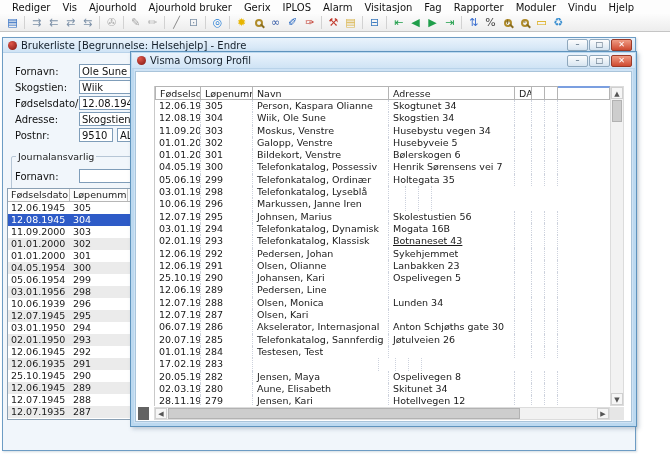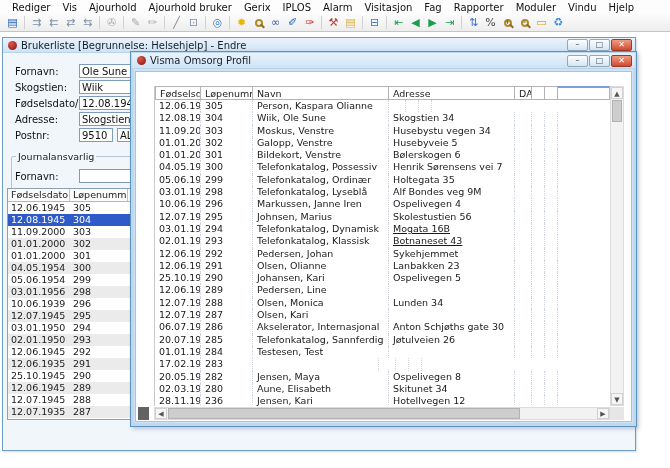--- a/index.html
+++ b/index.html
@@ -318,20 +318,21 @@
             <span class="hc" style="width: 17px;">DA</span>
             <span class="hc" style="width: 13px;"></span>
             <span class="hc" style="width: 13px;"></span>
             <span class="hc filler"></span>
           </div>
         <div id="fgt-body">
             <div class="fgt-row">
               <span class="c" style="width: 46px;">12.06.1945</span>
               <span class="c" style="width: 52px;">305</span>
               <span class="c" style="width: 136px;">Person, Kaspara Olianne</span>
+              <span class="c" style="width: 126px;">Skogtunet 34</span>
               <span class="c" style="width: 17px;"></span>
               <span class="c" style="width: 13px;"></span>
               <span class="c" style="width: 13px;"></span>
             </div>
             <div class="fgt-row">
               <span class="c" style="width: 46px;">12.08.1945</span>
               <span class="c" style="width: 52px;">304</span>
               <span class="c" style="width: 136px;">Wiik, Ole Sune</span>
               <span class="c" style="width: 126px;">Skogstien 34</span>
               <span class="c" style="width: 17px;"></span>
@@ -380,48 +381,46 @@
               <span class="c" style="width: 136px;">Telefonkatalog, Ordinær</span>
               <span class="c" style="width: 126px;">Holtegata 35</span>
               <span class="c" style="width: 17px;"></span>
               <span class="c" style="width: 13px;"></span>
               <span class="c" style="width: 13px;"></span>
             </div>
             <div class="fgt-row">
               <span class="c" style="width: 46px;">03.01.1956</span>
               <span class="c" style="width: 52px;">298</span>
               <span class="c" style="width: 136px;">Telefonkatalog, Lyseblå</span>
-              <span class="c" style="width: 126px;">Alf Bondes veg 9M</span>
               <span class="c" style="width: 17px;"></span>
               <span class="c" style="width: 13px;"></span>
               <span class="c" style="width: 13px;"></span>
             </div>
             <div class="fgt-row">
               <span class="c" style="width: 46px;">10.06.1939</span>
               <span class="c" style="width: 52px;">296</span>
               <span class="c" style="width: 136px;">Markussen, Janne Iren</span>
-              <span class="c" style="width: 126px;">Ospelivegen 4</span>
               <span class="c" style="width: 17px;"></span>
               <span class="c" style="width: 13px;"></span>
               <span class="c" style="width: 13px;"></span>
             </div>
             <div class="fgt-row">
               <span class="c" style="width: 46px;">12.07.1945</span>
               <span class="c" style="width: 52px;">295</span>
               <span class="c" style="width: 136px;">Johnsen, Marius</span>
               <span class="c" style="width: 126px;">Skolestustien 56</span>
               <span class="c" style="width: 17px;"></span>
               <span class="c" style="width: 13px;"></span>
               <span class="c" style="width: 13px;"></span>
             </div>
             <div class="fgt-row">
               <span class="c" style="width: 46px;">03.01.1950</span>
               <span class="c" style="width: 52px;">294</span>
               <span class="c" style="width: 136px;">Telefonkatalog, Dynamisk</span>
-              <span class="c" style="width: 126px; text-decoration: underline;">Mogata 16B</span>
+              <span class="c" style="width: 126px;">Mogata 16B</span>
               <span class="c" style="width: 17px;"></span>
               <span class="c" style="width: 13px;"></span>
               <span class="c" style="width: 13px;"></span>
             </div>
             <div class="fgt-row">
               <span class="c" style="width: 46px;">02.01.1950</span>
               <span class="c" style="width: 52px;">293</span>
               <span class="c" style="width: 136px;">Telefonkatalog, Klassisk</span>
               <span class="c" style="width: 126px; text-decoration: underline;">Botnaneset 43</span>
               <span class="c" style="width: 17px;"></span>
@@ -530,21 +529,21 @@
               <span class="c" style="width: 46px;">02.03.1942</span>
               <span class="c" style="width: 52px;">280</span>
               <span class="c" style="width: 136px;">Aune, Elisabeth</span>
               <span class="c" style="width: 126px;">Skitunet 34</span>
               <span class="c" style="width: 17px;"></span>
               <span class="c" style="width: 13px;"></span>
               <span class="c" style="width: 13px;"></span>
             </div>
             <div class="fgt-row">
               <span class="c" style="width: 46px;">28.11.1938</span>
-              <span class="c" style="width: 52px;">236</span>
+              <span class="c" style="width: 52px;">279</span>
               <span class="c" style="width: 136px;">Jensen, Kari</span>
               <span class="c" style="width: 126px;">Hotellvegen 12</span>
               <span class="c" style="width: 17px;"></span>
               <span class="c" style="width: 13px;"></span>
               <span class="c" style="width: 13px;"></span>
             </div>
           </div>
       </div>
       <div class="vscroll">
         <span class="sarrow" style="top:0">▲</span>

